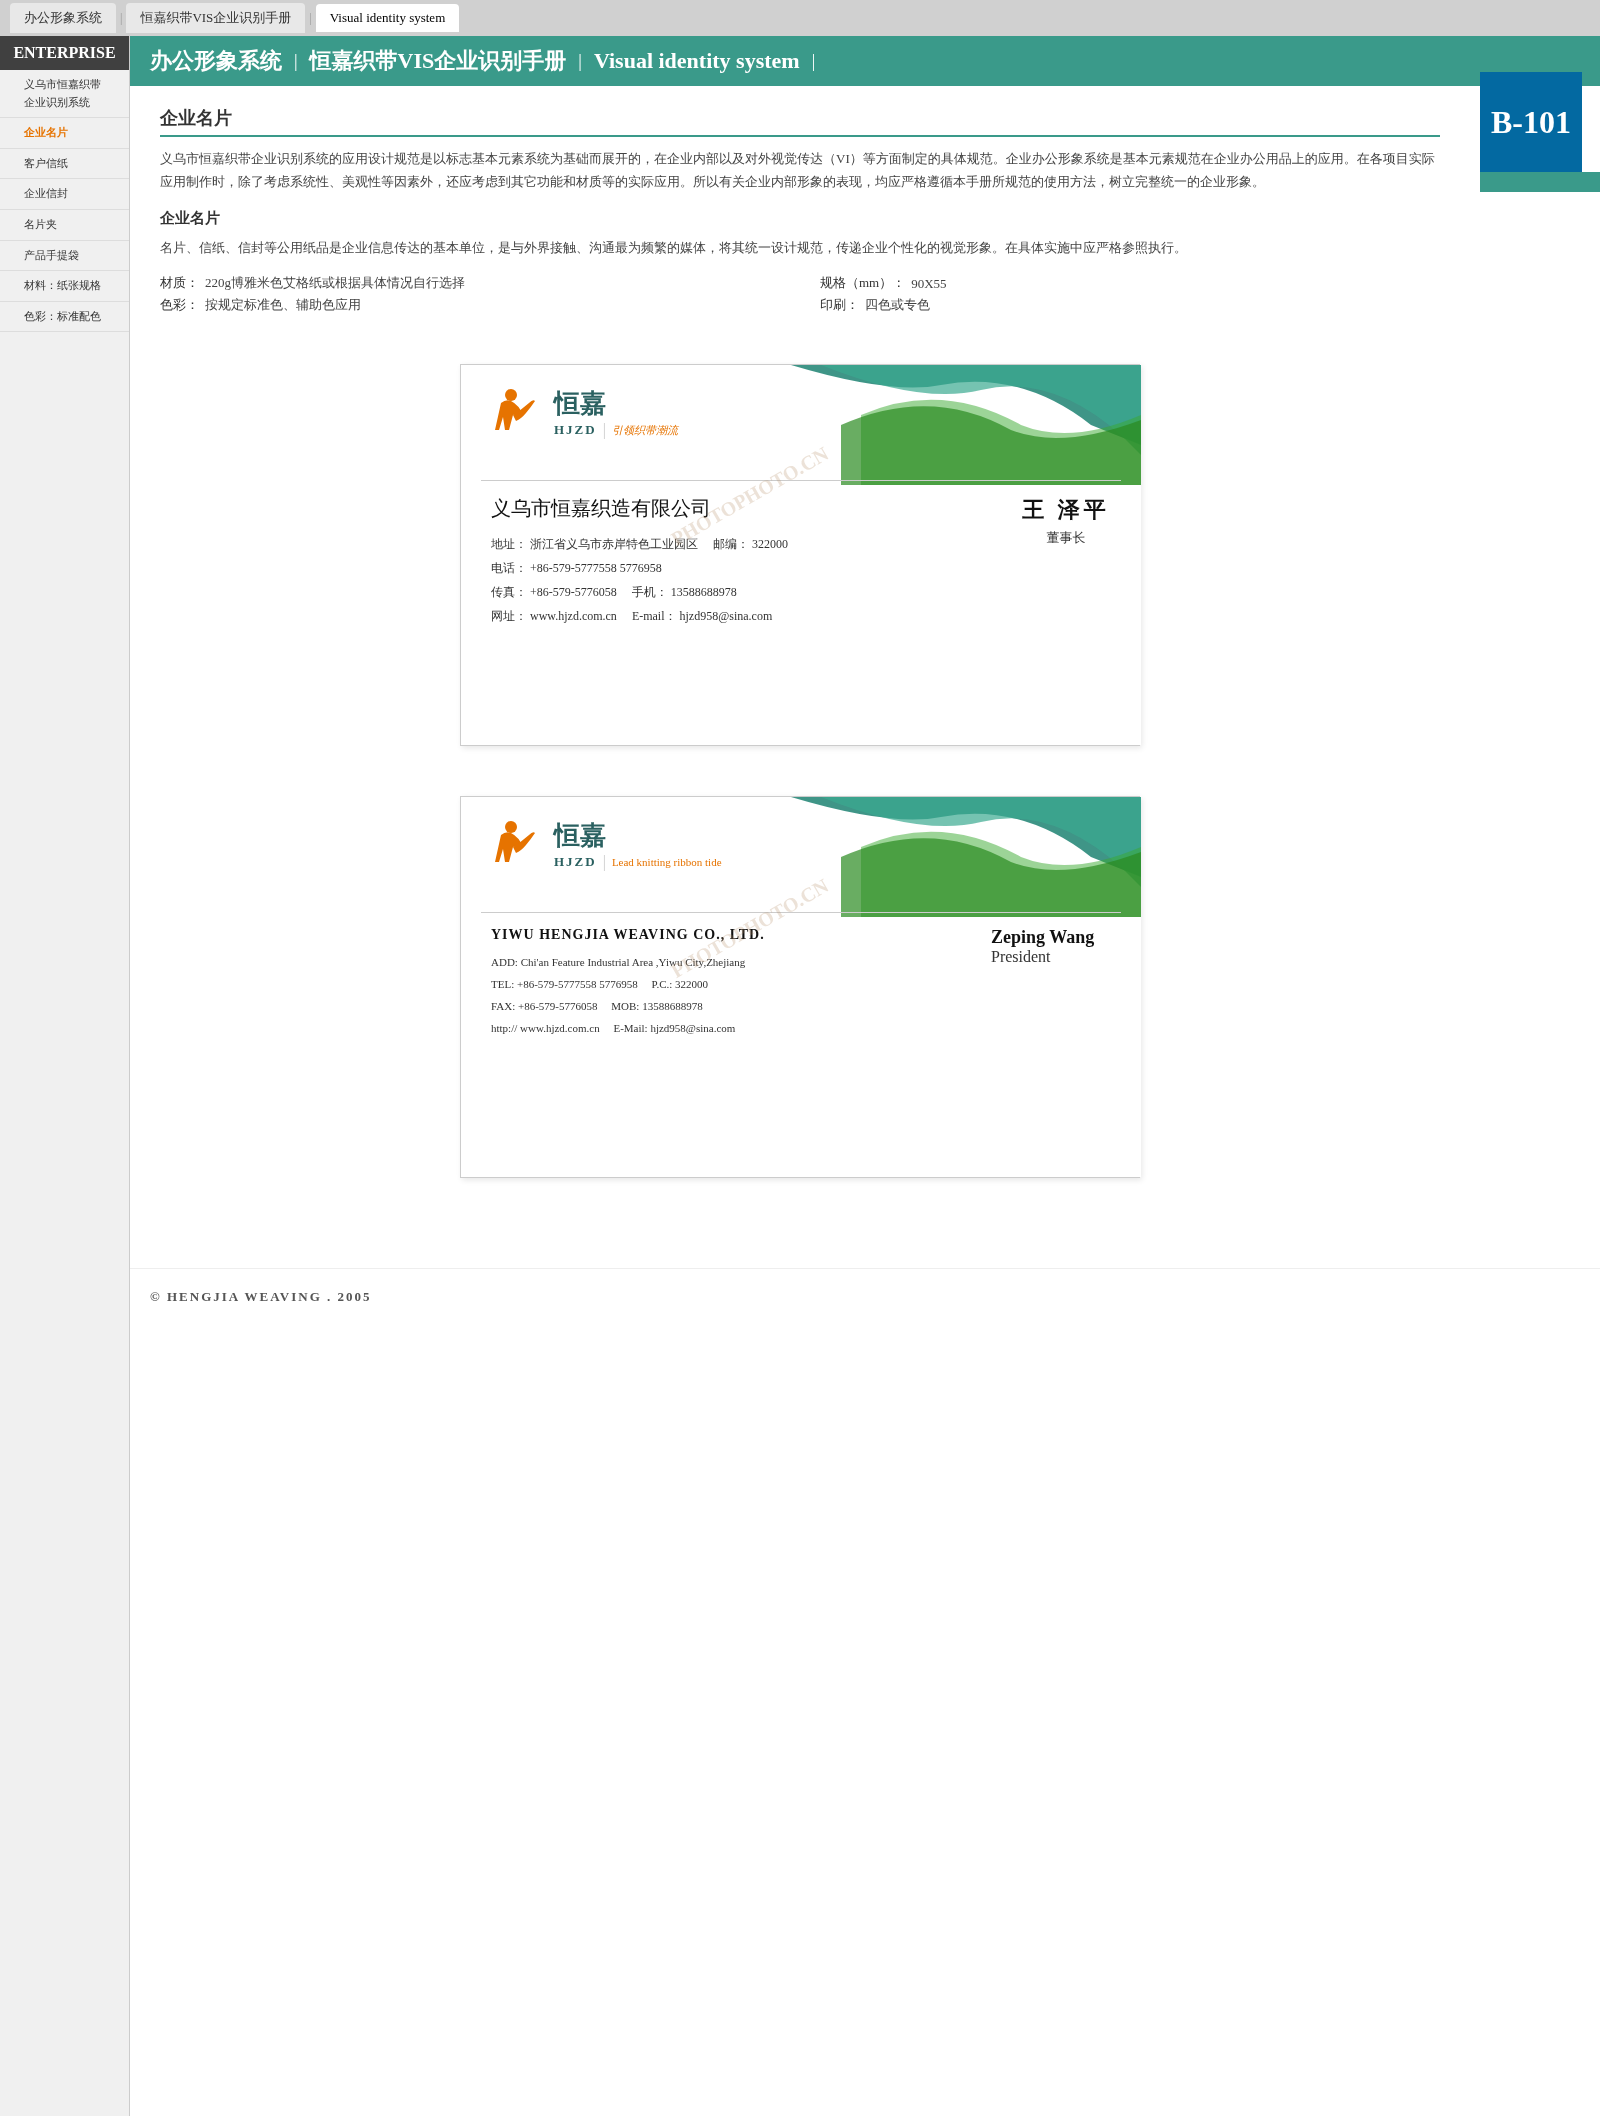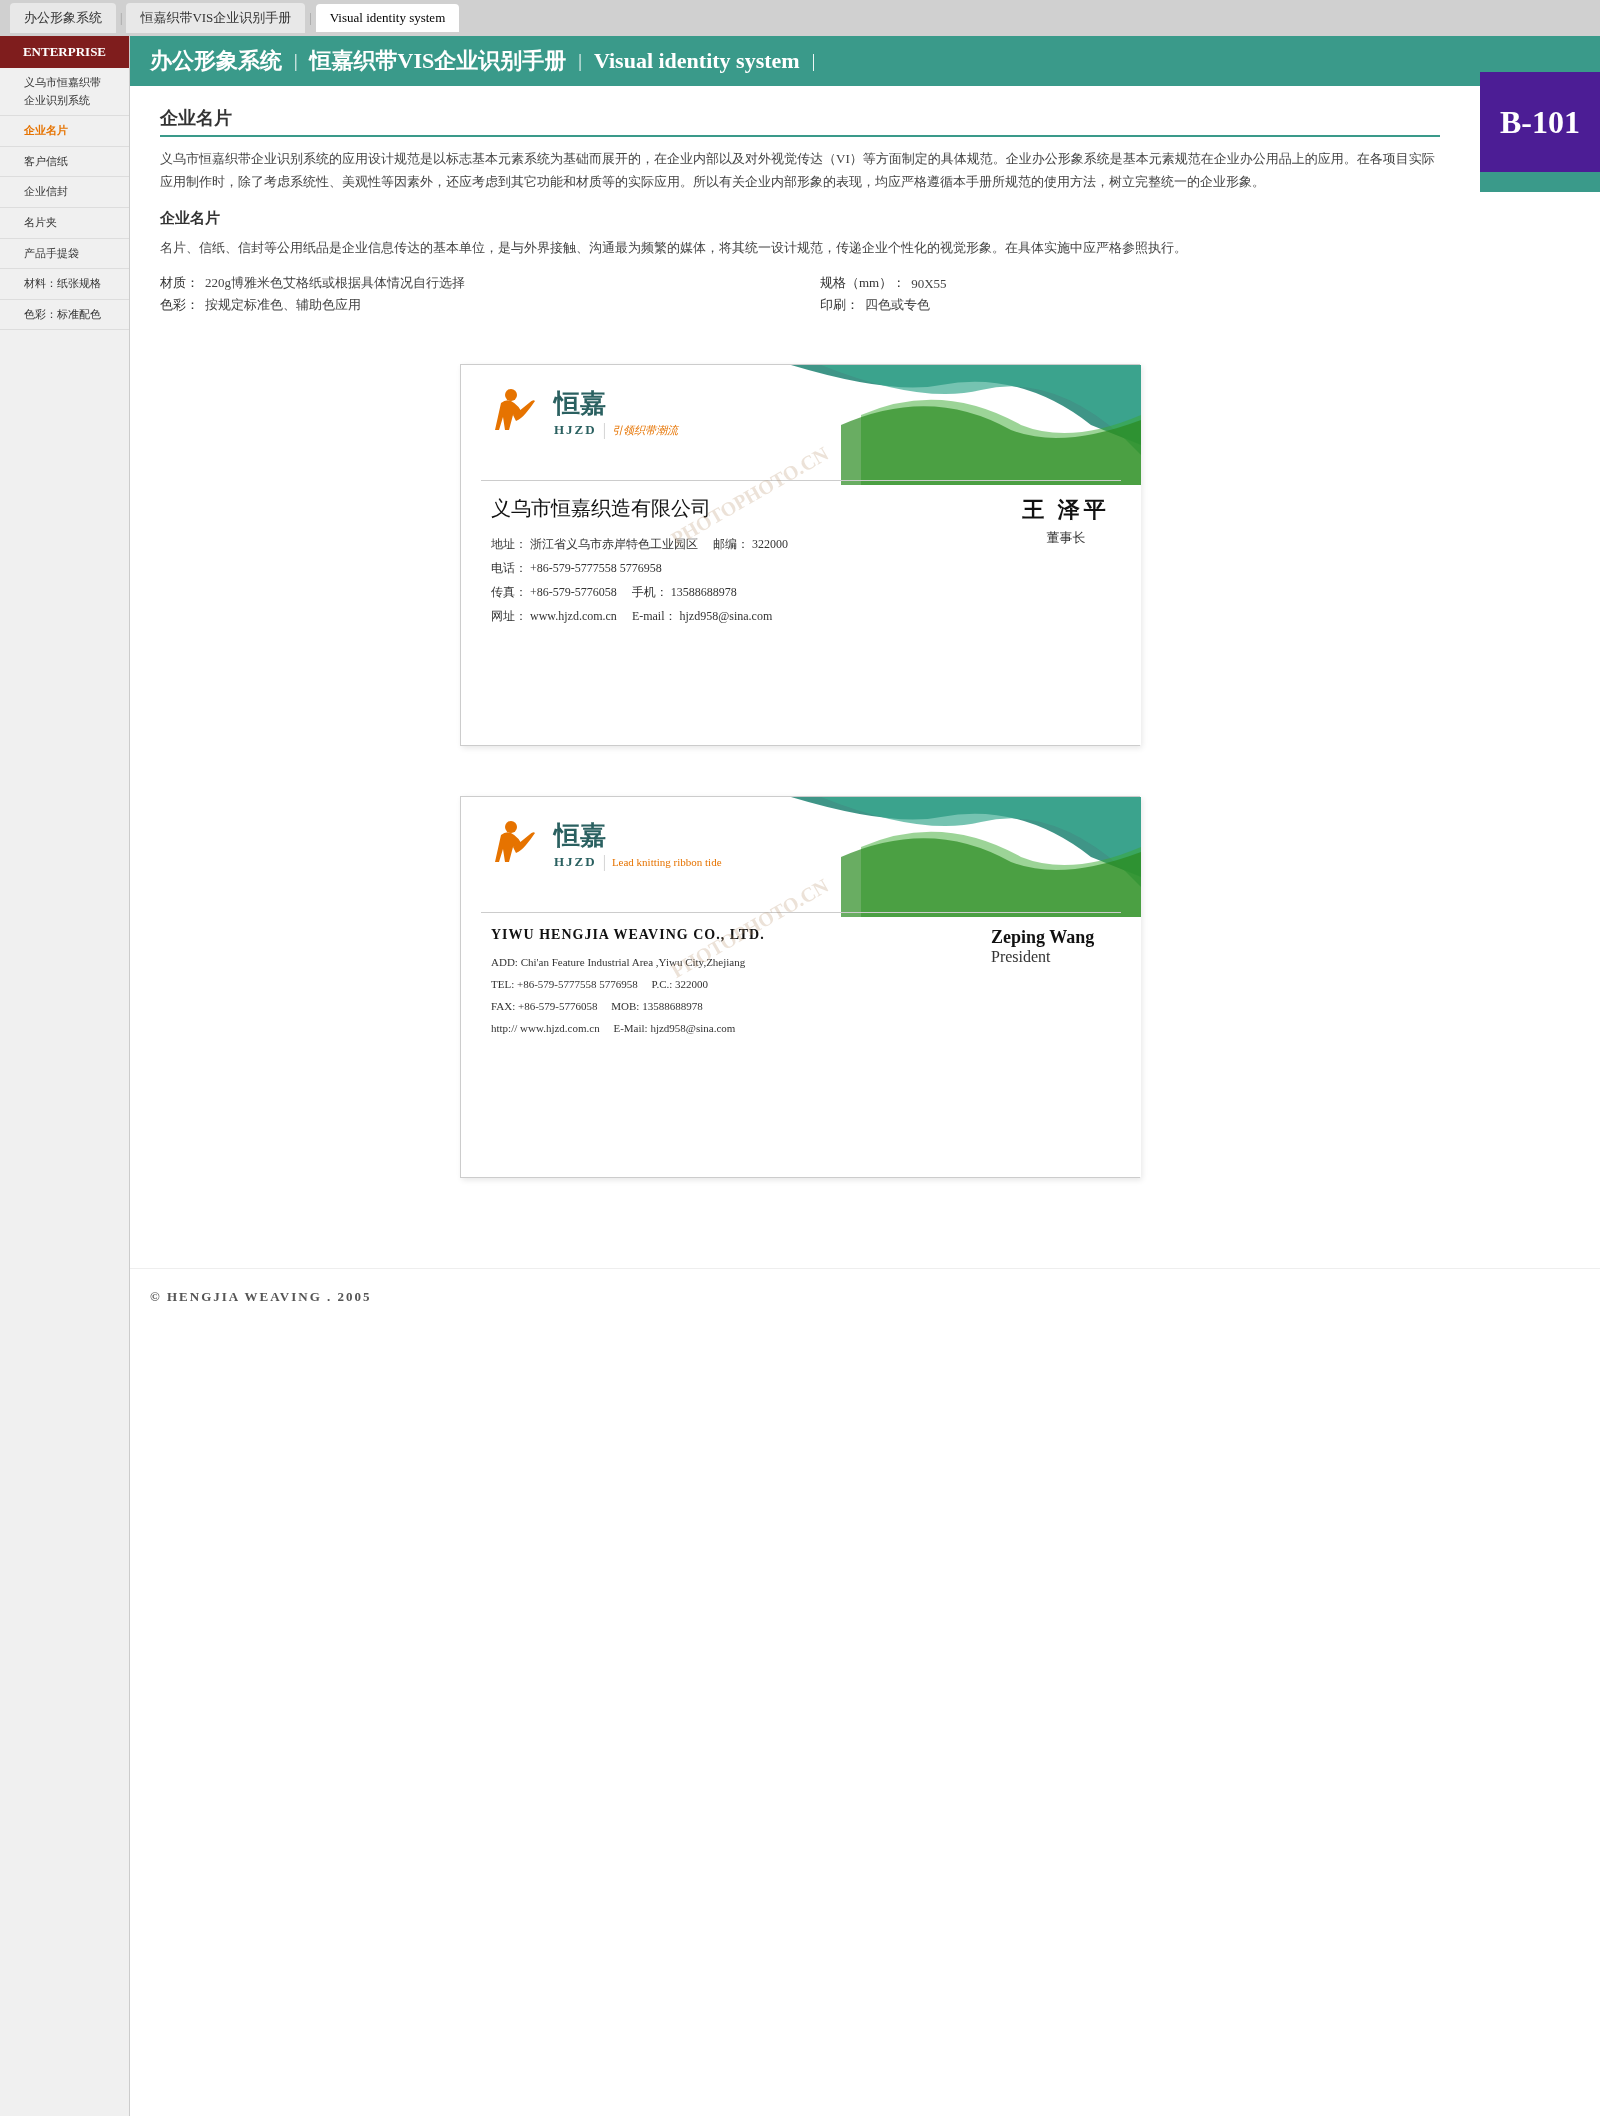--- a/index.html
+++ b/index.html
@@ -45,24 +45,24 @@
 
     
     .sidebar {
       width: 130px;
       background: #f0f0f0;
       border-right: 1px solid #ccc;
       padding: 0;
       flex-shrink: 0;
     }
     .sidebar-header {
-      background: #7f1d1d;
+      background: #404040;
       color: white;
       padding: 8px 0;
-      font-size: 13px;
+      font-size: 16px;
       font-weight: bold;
       text-align: center;
     }
     .sidebar-section {
       padding: 6px 24px;
       font-size: 11px;
       color: #333;
       border-bottom: 1px solid #ddd;
       line-height: 1.6;
       cursor: pointer;
@@ -95,27 +95,27 @@
     }
 
     
     .badge-area {
       position: absolute;
       right: 0;
       top: 36px;
       width: 120px;
     }
     .badge-orange {
-      background: #4c1d95;
+      background: #0369a1;
       color: white;
       font-size: 32px;
       font-weight: bold;
       text-align: center;
       padding: 20px 10px;
-      width: 120px;
+      width: 102px;
       height: 100px;
       display: flex;
       align-items: center;
       justify-content: center;
     }
     .badge-teal {
       background: #3a9a8a;
       height: 20px;
       width: 120px;
     }

